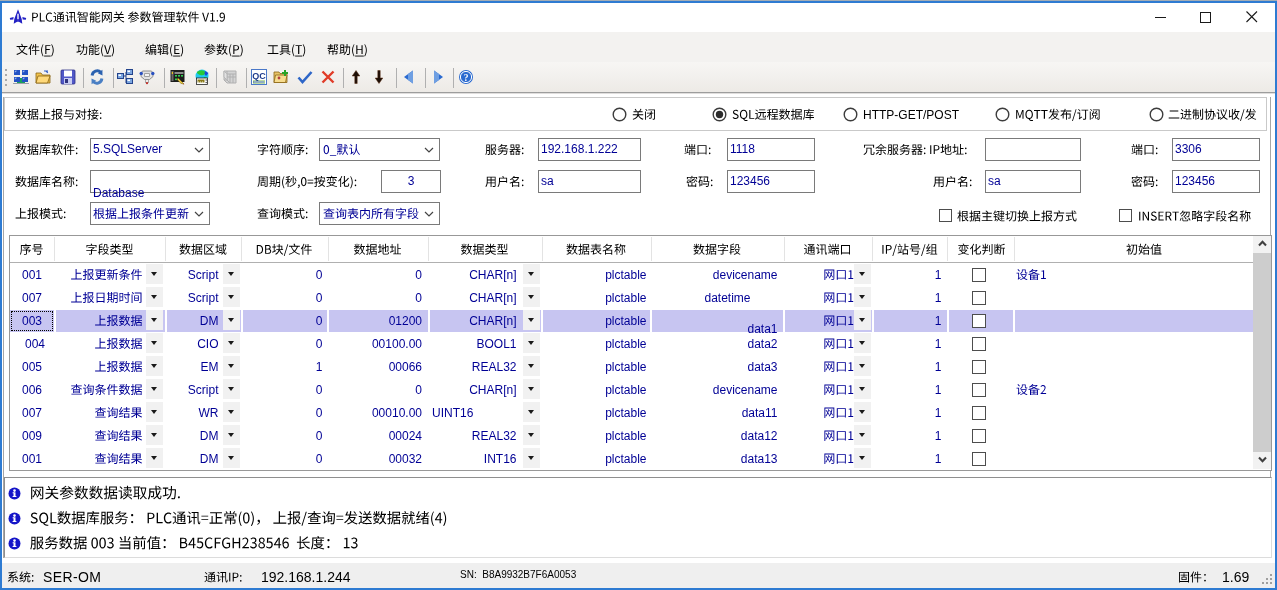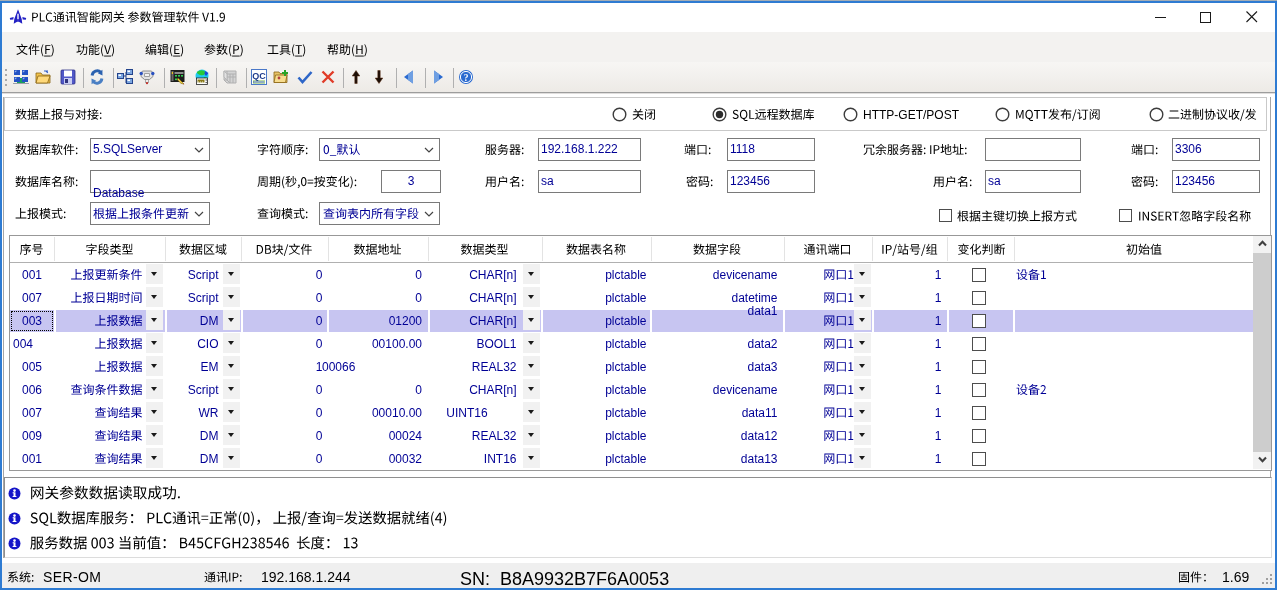--- a/index.html
+++ b/index.html
@@ -275,57 +275,57 @@
 <div class="dbtn" style="left:223.0px;top:264px"></div>
 <div class="dbtn" style="left:522.5px;top:264px"></div>
 <div class="dbtn" style="left:853.5px;top:264px"></div>
 <div class="cb" style="left:972px;top:268px;width:14px;height:14px"></div>
 <div class="cell" style="left:10px;top:291px;width:44px;text-align:center">007</div>
 <div class="cell" style="left:118.5px;top:291px;width:100px;text-align:right">Script</div>
 <div class="cell" style="left:222.5px;top:291px;width:100px;text-align:right">0</div>
 <div class="cell" style="left:322.0px;top:291px;width:100px;text-align:right">0</div>
 <div class="cell" style="left:416.5px;top:291px;width:100px;text-align:right">CHAR[n]</div>
 <div class="cell" style="left:546.5px;top:291px;width:100px;text-align:right">plctable</div>
-<div class="cell" style="left:677.5px;top:291px;width:100px;text-align:right">datetime</div>
+<div class="cell" style="left:677.5px;top:291px;width:100px;text-align:center">datetime</div>
 <div class="cell" style="left:841.5px;top:291px;width:100px;text-align:right">1</div>
 <div class="dbtn" style="left:145.5px;top:287px"></div>
 <div class="dbtn" style="left:223.0px;top:287px"></div>
 <div class="dbtn" style="left:522.5px;top:287px"></div>
 <div class="dbtn" style="left:853.5px;top:287px"></div>
 <div class="cb" style="left:972px;top:291px;width:14px;height:14px"></div>
 <div class="cell" style="left:10px;top:314px;width:44px;text-align:center">003</div>
 <div class="cell" style="left:118.5px;top:314px;width:100px;text-align:right">DM</div>
 <div class="cell" style="left:222.5px;top:314px;width:100px;text-align:right">0</div>
 <div class="cell" style="left:322.0px;top:314px;width:100px;text-align:right">01200</div>
 <div class="cell" style="left:416.5px;top:314px;width:100px;text-align:right">CHAR[n]</div>
 <div class="cell" style="left:546.5px;top:314px;width:100px;text-align:right">plctable</div>
-<div class="cell" style="left:677.5px;top:304px;width:100px;text-align:right">data1</div>
+<div class="cell" style="left:677.5px;top:322px;width:100px;text-align:right">data1</div>
 <div class="cell" style="left:841.5px;top:314px;width:100px;text-align:right">1</div>
 <div class="dbtn" style="left:145.5px;top:310px"></div>
 <div class="dbtn" style="left:223.0px;top:310px"></div>
 <div class="dbtn" style="left:522.5px;top:310px"></div>
 <div class="dbtn" style="left:853.5px;top:310px"></div>
 <div class="cb" style="left:972px;top:314px;width:14px;height:14px"></div>
-<div class="cell" style="left:13px;top:337px;width:44px;text-align:left">004</div>
+<div class="cell" style="left:1px;top:337px;width:44px;text-align:right">004</div>
 <div class="cell" style="left:118.5px;top:337px;width:100px;text-align:right">CIO</div>
 <div class="cell" style="left:222.5px;top:337px;width:100px;text-align:right">0</div>
 <div class="cell" style="left:322.0px;top:337px;width:100px;text-align:right">00100.00</div>
 <div class="cell" style="left:416.5px;top:337px;width:100px;text-align:right">BOOL1</div>
 <div class="cell" style="left:546.5px;top:337px;width:100px;text-align:right">plctable</div>
 <div class="cell" style="left:677.5px;top:337px;width:100px;text-align:right">data2</div>
 <div class="cell" style="left:841.5px;top:337px;width:100px;text-align:right">1</div>
 <div class="dbtn" style="left:145.5px;top:333px"></div>
 <div class="dbtn" style="left:223.0px;top:333px"></div>
 <div class="dbtn" style="left:522.5px;top:333px"></div>
 <div class="dbtn" style="left:853.5px;top:333px"></div>
 <div class="cb" style="left:972px;top:337px;width:14px;height:14px"></div>
 <div class="cell" style="left:10px;top:360px;width:44px;text-align:center">005</div>
 <div class="cell" style="left:118.5px;top:360px;width:100px;text-align:right">EM</div>
 <div class="cell" style="left:222.5px;top:360px;width:100px;text-align:right">1</div>
-<div class="cell" style="left:322.0px;top:360px;width:100px;">00066</div>
+<div class="cell" style="left:322.0px;top:360px;width:100px;text-align:right">00066</div>
 <div class="cell" style="left:416.5px;top:360px;width:100px;text-align:right">REAL32</div>
 <div class="cell" style="left:546.5px;top:360px;width:100px;text-align:right">plctable</div>
 <div class="cell" style="left:677.5px;top:360px;width:100px;text-align:right">data3</div>
 <div class="cell" style="left:841.5px;top:360px;width:100px;text-align:right">1</div>
 <div class="dbtn" style="left:145.5px;top:356px"></div>
 <div class="dbtn" style="left:223.0px;top:356px"></div>
 <div class="dbtn" style="left:522.5px;top:356px"></div>
 <div class="dbtn" style="left:853.5px;top:356px"></div>
 <div class="cb" style="left:972px;top:360px;width:14px;height:14px"></div>
 <div class="cell" style="left:10px;top:383px;width:44px;text-align:center">006</div>
@@ -338,21 +338,21 @@
 <div class="cell" style="left:841.5px;top:383px;width:100px;text-align:right">1</div>
 <div class="dbtn" style="left:145.5px;top:379px"></div>
 <div class="dbtn" style="left:223.0px;top:379px"></div>
 <div class="dbtn" style="left:522.5px;top:379px"></div>
 <div class="dbtn" style="left:853.5px;top:379px"></div>
 <div class="cb" style="left:972px;top:383px;width:14px;height:14px"></div>
 <div class="cell" style="left:10px;top:406px;width:44px;text-align:center">007</div>
 <div class="cell" style="left:118.5px;top:406px;width:100px;text-align:right">WR</div>
 <div class="cell" style="left:222.5px;top:406px;width:100px;text-align:right">0</div>
 <div class="cell" style="left:322.0px;top:406px;width:100px;text-align:right">00010.00</div>
-<div class="cell" style="left:417px;top:406px;width:100px;text-align:center">UINT16</div>
+<div class="cell" style="left:432px;top:406px;width:100px;text-align:left">UINT16</div>
 <div class="cell" style="left:546.5px;top:406px;width:100px;text-align:right">plctable</div>
 <div class="cell" style="left:677.5px;top:406px;width:100px;text-align:right">data11</div>
 <div class="cell" style="left:841.5px;top:406px;width:100px;text-align:right">1</div>
 <div class="dbtn" style="left:145.5px;top:402px"></div>
 <div class="dbtn" style="left:223.0px;top:402px"></div>
 <div class="dbtn" style="left:522.5px;top:402px"></div>
 <div class="dbtn" style="left:853.5px;top:402px"></div>
 <div class="cb" style="left:972px;top:406px;width:14px;height:14px"></div>
 <div class="cell" style="left:10px;top:429px;width:44px;text-align:center">009</div>
 <div class="cell" style="left:118.5px;top:429px;width:100px;text-align:right">DM</div>
@@ -412,21 +412,21 @@
 <g fill="#fff">
       <circle cx="6.5" cy="3.6" r="1.3"></circle>
       <rect x="5.5" y="5.3" width="2" height="4.6"></rect>
       <rect x="4.6" y="5.3" width="1.5" height="1"></rect>
       <rect x="4.6" y="9" width="3.8" height="1"></rect>
     </g>
   </svg>
 <div class="abs" style="left:2px;top:563px;width:1273px;height:25px;background:#efefef"></div>
 <div class="cell" style="left:43px;top:569px;color:#000;font-size:14px;letter-spacing:0.4px">SER-OM</div>
 <div class="cell" style="left:261px;top:569px;color:#000;font-size:14px">192.168.1.244</div>
-<div class="cell" style="left:460px;top:569px;color:#000;font-size:18px">SN:&nbsp;&nbsp;B8A9932B7F6A0053</div>
+<div class="cell" style="left:460px;top:569px;color:#000;font-size:10px">SN:&nbsp;&nbsp;B8A9932B7F6A0053</div>
 <div class="cell" style="left:1222px;top:569px;color:#000;font-size:14px">1.69</div>
 <div class="abs" style="left:1262px;top:582px;width:2px;height:2px;background:#9f9f9f"></div>
 <div class="abs" style="left:1266px;top:582px;width:2px;height:2px;background:#9f9f9f"></div>
 <div class="abs" style="left:1270px;top:582px;width:2px;height:2px;background:#9f9f9f"></div>
 <div class="abs" style="left:1266px;top:578px;width:2px;height:2px;background:#9f9f9f"></div>
 <div class="abs" style="left:1270px;top:578px;width:2px;height:2px;background:#9f9f9f"></div>
 <div class="abs" style="left:1270px;top:574px;width:2px;height:2px;background:#9f9f9f"></div>
 <svg id="tx" width="1277" height="590">
     <defs>
       <path id="g0" d="M1.2 0H2.3V-3.5H3.8C5.7 -3.5 7 -4.4 7 -6.2C7 -8.1 5.7 -8.8 3.7 -8.8H1.2ZM2.3 -4.4V-7.9H3.6C5.1 -7.9 5.9 -7.5 5.9 -6.2C5.9 -5 5.2 -4.4 3.6 -4.4Z"></path>

